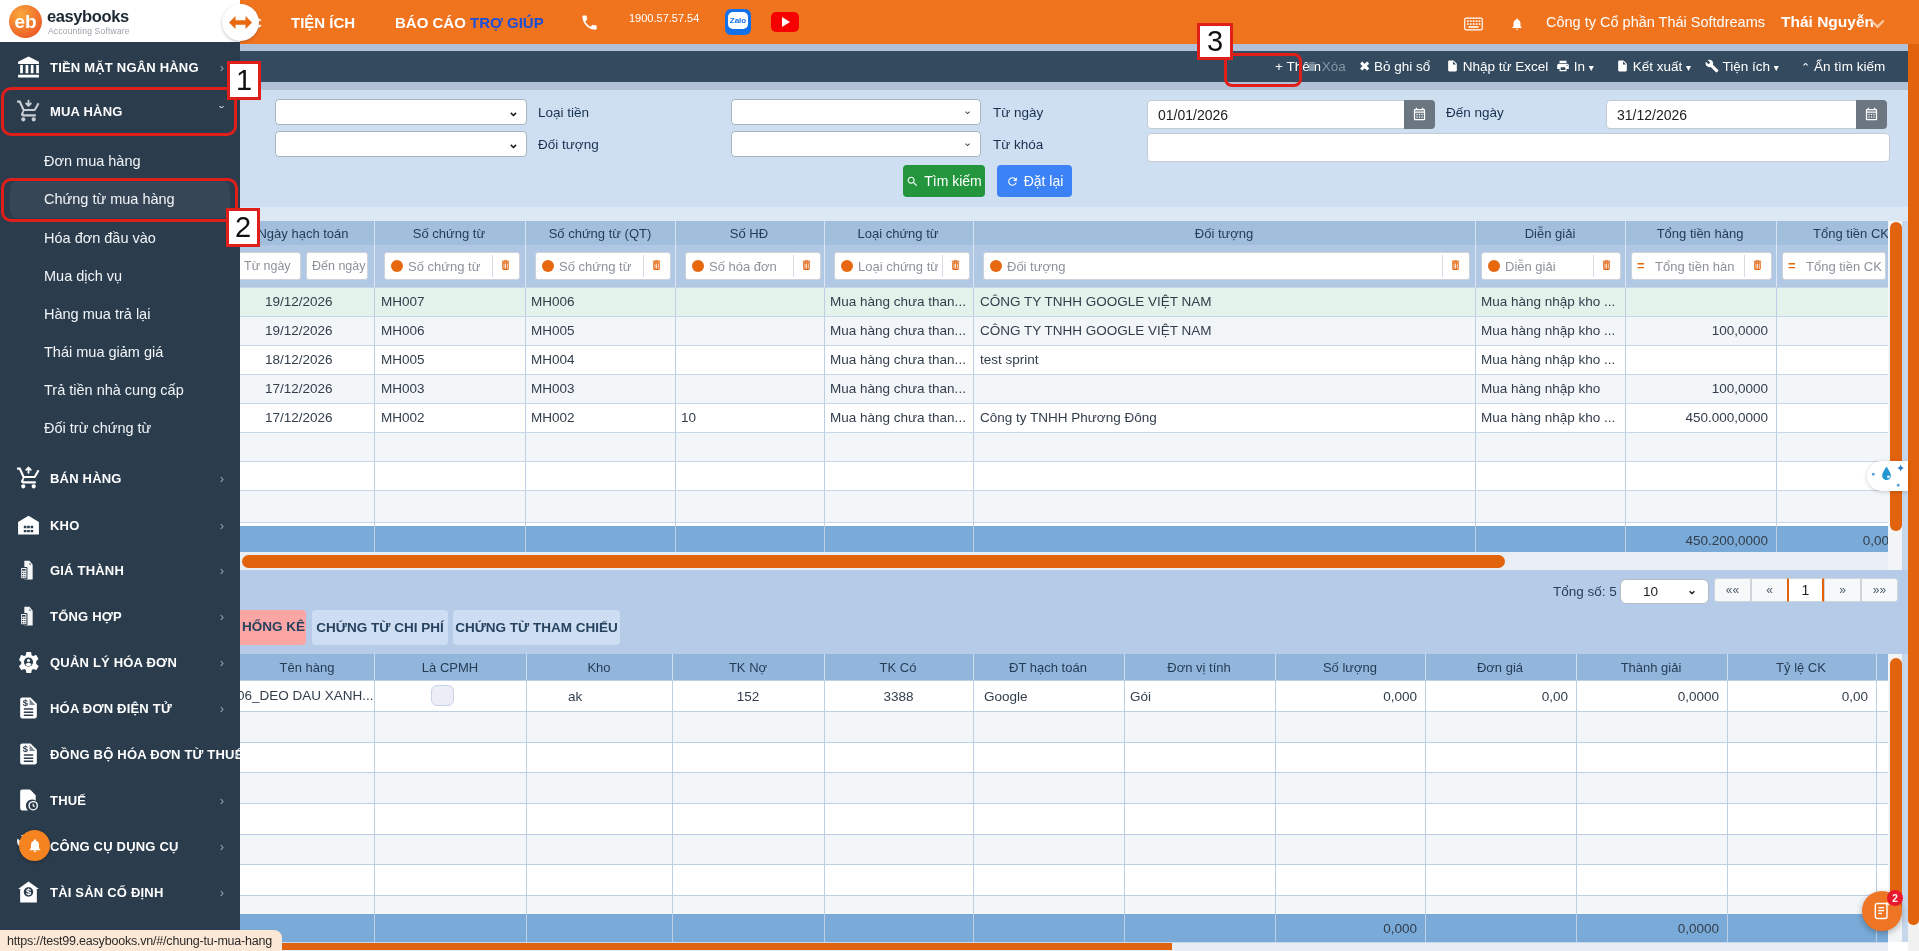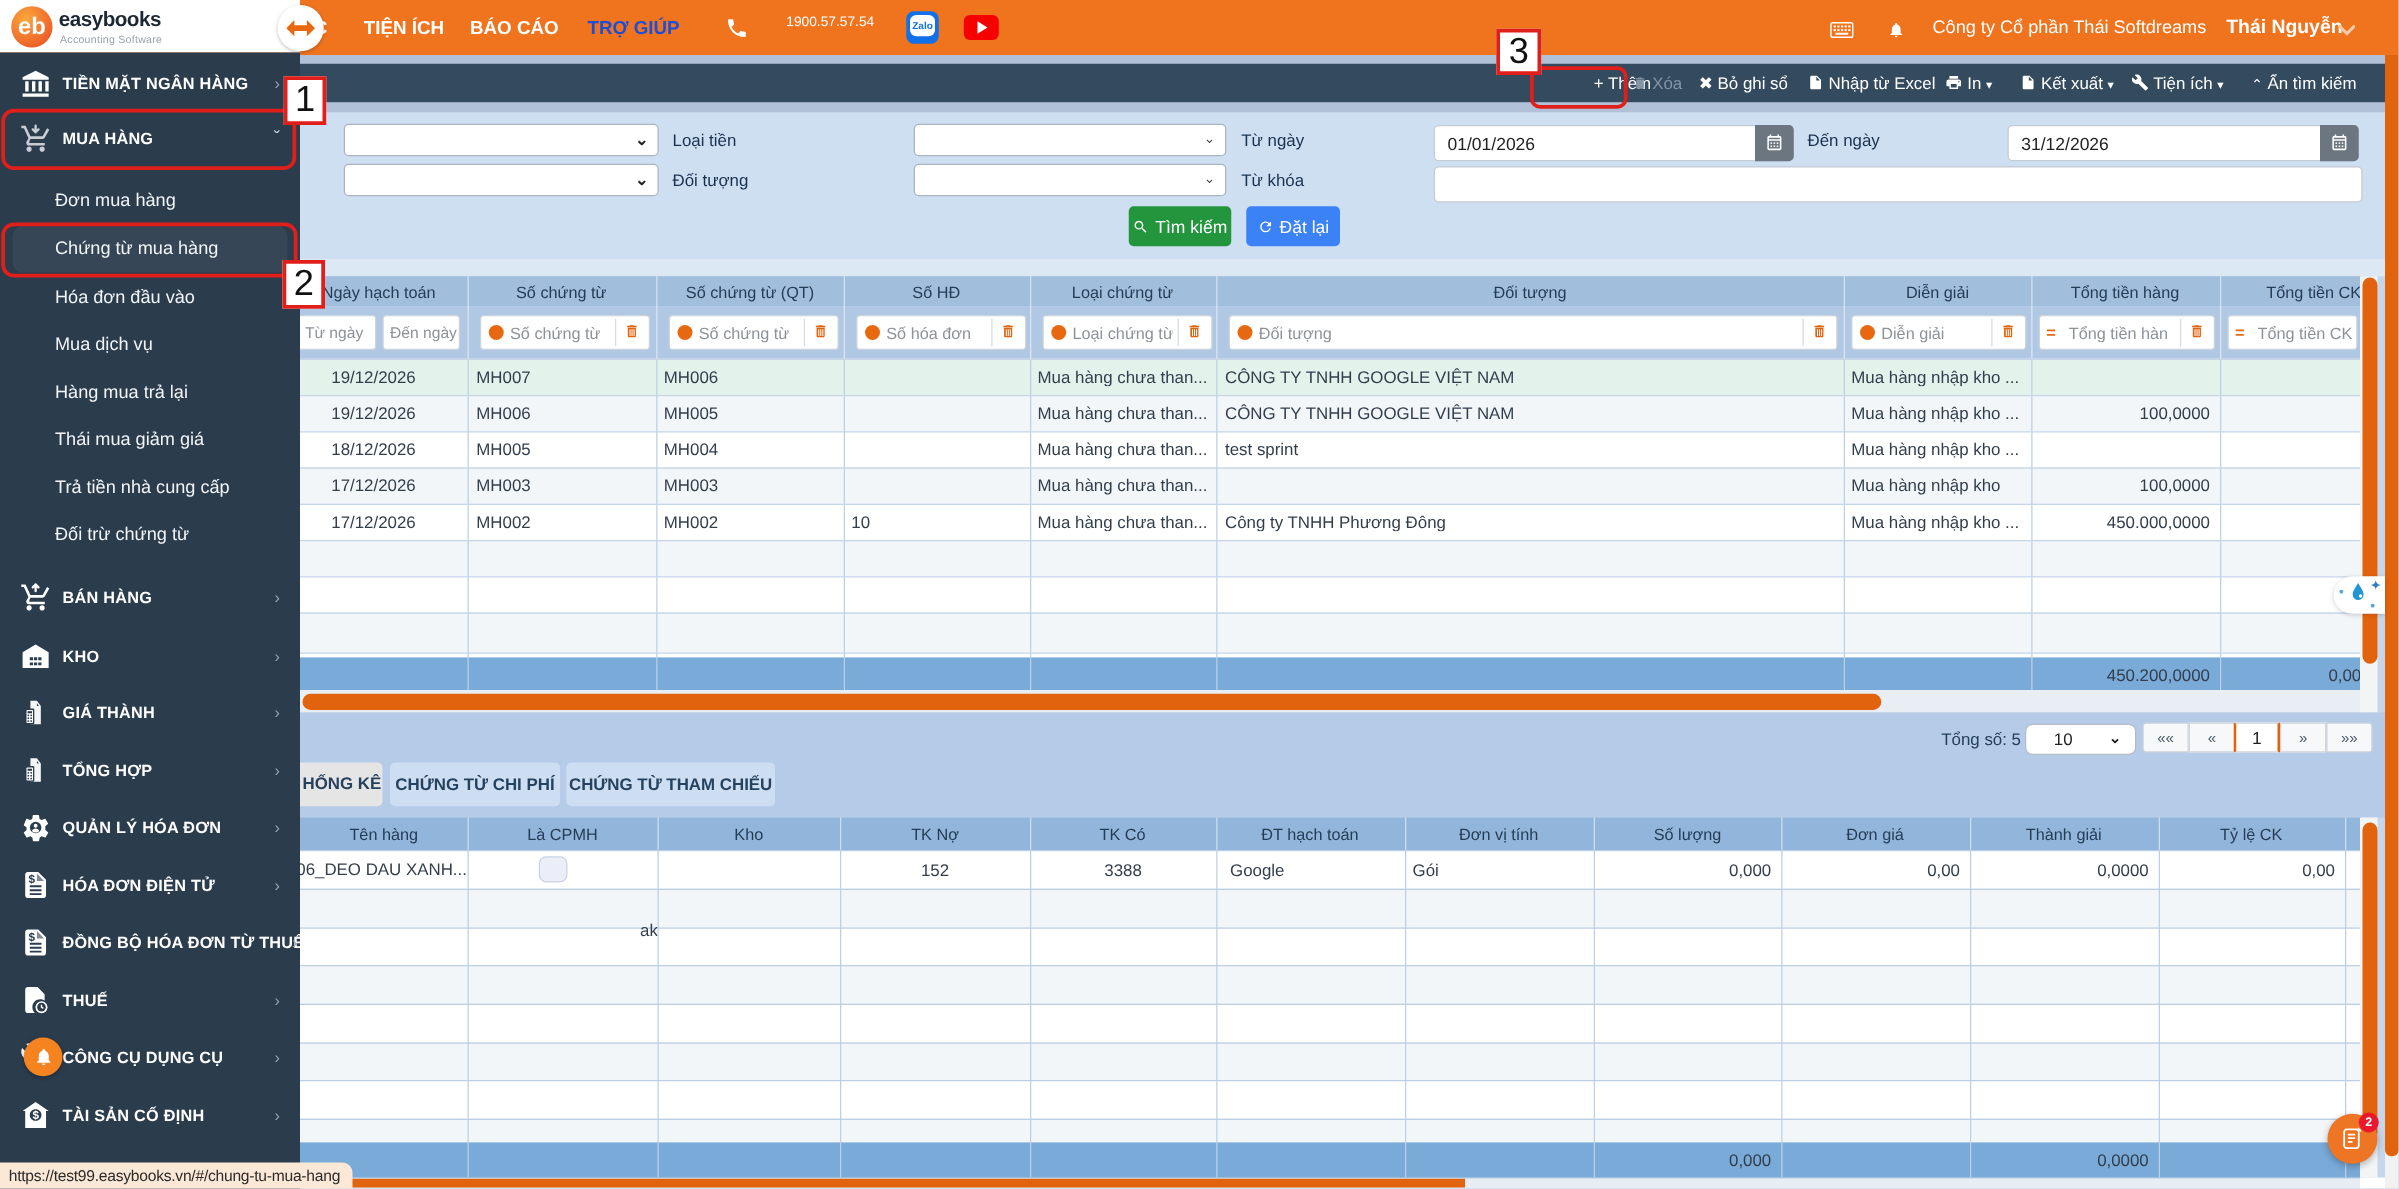--- a/index.html
+++ b/index.html
@@ -191,21 +191,21 @@
   <div class="abs" style="left:1643px;top:584px;color:#222;font-size:13.5px;">10</div>
   <div class="abs" style="left:1687px;top:583px;color:#222;font-size:12px;font-weight:700;">⌄</div>
   <div class="pgbtn" style="left:1714px;width:37px;border-radius:3px 0 0 3px;">««</div>
   <div class="pgbtn" style="left:1751px;width:37px;">«</div>
   <div class="pgbtn" style="left:1787px;width:37px;background:#fff;border-left:2px solid #e2630d;border-right:2px solid #e2630d;color:#222;font-size:14px;">1</div>
   <div class="pgbtn" style="left:1824px;width:37px;">»</div>
   <div class="pgbtn" style="left:1861px;width:37px;border-radius:0 3px 3px 0;">»»</div>
   </div>
 <div id="tabs">
   <div class="abs" style="left:240px;top:612px;width:1668px;height:42px;background:#b5cbe7;"></div>
-  <div class="abs" style="left:240px;top:610px;width:66px;height:35px;background:#e5e5e5;border-radius:0 4px 4px 0;overflow:hidden;">
+  <div class="abs" style="left:240px;top:610px;width:66px;height:35px;background:#fca5a5;border-radius:0 4px 4px 0;overflow:hidden;">
         <div style="position:absolute;left:2px;top:9px;color:#26425f;font-size:13.5px;font-weight:700;white-space:nowrap;">HỐNG KÊ</div>
       </div>
   <div class="abs" style="left:312px;top:610px;width:136px;height:35px;background:#cddef2;border-radius:4px;color:#26425f;font-size:13.5px;font-weight:700;display:flex;align-items:center;justify-content:center;">CHỨNG TỪ CHI PHÍ</div>
   <div class="abs" style="left:453px;top:610px;width:167px;height:35px;background:#cddef2;border-radius:4px;color:#26425f;font-size:13.5px;font-weight:700;display:flex;align-items:center;justify-content:center;">CHỨNG TỪ THAM CHIẾU</div>
   </div>
 <div id="bottomtable">
   <div class="abs" style="left:240px;top:654px;width:1650px;height:26px;background:#92b6db;"></div>
   <div class="hdrtxt" style="left:307px;top:660px;">Tên hàng</div>
   <div class="hdrtxt" style="left:450px;top:660px;">Là CPMH</div>
   <div class="hdrtxt" style="left:599px;top:660px;">Kho</div>
@@ -253,21 +253,21 @@
   <div class="abs" style="left:1425px;top:680px;width:1px;height:262px;background:#bdcfe4;"></div>
   <div class="abs" style="left:1576px;top:654px;width:1px;height:26px;background:rgba(255,255,255,.55);"></div>
   <div class="abs" style="left:1576px;top:680px;width:1px;height:262px;background:#bdcfe4;"></div>
   <div class="abs" style="left:1727px;top:654px;width:1px;height:26px;background:rgba(255,255,255,.55);"></div>
   <div class="abs" style="left:1727px;top:680px;width:1px;height:262px;background:#bdcfe4;"></div>
   <div class="abs" style="left:1876px;top:654px;width:1px;height:26px;background:rgba(255,255,255,.55);"></div>
   <div class="abs" style="left:1876px;top:680px;width:1px;height:262px;background:#bdcfe4;"></div>
 
   <div class="cell" style="left:237px;top:688px;width:136px;">06_DEO DAU XANH...</div>
   <div class="abs" style="left:431px;top:685px;width:23px;height:21px;background:#eceef7;border:1px solid #c9d2e8;border-radius:6px;box-sizing:border-box;"></div>
-  <div class="cell" style="left:512px;top:689px;margin-top:48px;">ak</div>
+  <div class="cell" style="left:568px;top:689px;">ak</div>
   <div class="cell" style="left:672px;top:689px;width:152px;text-align:center;">152</div>
   <div class="cell" style="left:824px;top:689px;width:149px;text-align:center;">3388</div>
   <div class="cell" style="left:984px;top:689px;">Google</div>
   <div class="cell" style="left:1130px;top:689px;">Gói</div>
   <div class="cell" style="left:1275px;top:689px;width:142px;text-align:right;">0,000</div>
   <div class="cell" style="left:1425px;top:689px;width:143px;text-align:right;">0,00</div>
   <div class="cell" style="left:1576px;top:689px;width:143px;text-align:right;">0,0000</div>
   <div class="cell" style="left:1727px;top:689px;width:141px;text-align:right;">0,00</div>
   <div class="cell" style="left:1275px;top:921px;width:142px;text-align:right;">0,000</div>
   <div class="cell" style="left:1576px;top:921px;width:143px;text-align:right;">0,0000</div>
@@ -280,21 +280,21 @@
   <div class="abs" style="left:0;top:0;width:1919px;height:44px;background:#f0731e;"></div>
   <div class="abs" style="left:0;top:0;width:240px;height:42px;background:#fff;"></div>
 
   <div class="abs" style="left:9px;top:5px;width:33px;height:33px;border-radius:50%;background:radial-gradient(circle at 35% 30%,#f9a83c,#ee5f28 75%);"></div>
   <div class="abs" style="left:9px;top:5px;width:33px;height:33px;color:#fff;font-size:19px;font-weight:700;display:flex;align-items:center;justify-content:center;letter-spacing:0;">eb</div>
   <div class="abs" style="left:47px;top:7px;font-size:16.5px;font-weight:700;color:#1c2733;letter-spacing:-0.4px;">easybooks</div>
   <div class="abs" style="left:48px;top:26px;font-size:8.5px;color:#9aa1ab;letter-spacing:.2px;">Accounting Software</div>
 
   <div class="abs" style="left:251px;top:14px;color:#fff;font-size:15px;font-weight:700;">C</div>
   <div class="abs" style="left:291px;top:14px;color:#fff;font-size:15px;font-weight:700;">TIỆN ÍCH</div>
-  <div class="abs" style="left:376px;top:14px;color:#fff;font-size:15px;font-weight:700;">BÁO CÁO</div>
+  <div class="abs" style="left:395px;top:14px;color:#fff;font-size:15px;font-weight:700;">BÁO CÁO</div>
   <div class="abs" style="left:470px;top:14px;color:#1d4ed8;font-size:15px;font-weight:700;">TRỢ GIÚP</div>
 
   <svg class="abs" style="left:580px;top:13px;" width="19" height="19" viewBox="0 0 24 24">
         <path fill="#fff" d="M6.6 10.8c1.4 2.8 3.8 5.1 6.6 6.6l2.2-2.2c.3-.3.7-.4 1-.2 1.1.4 2.3.6 3.6.6.6 0 1 .4 1 1V20c0 .6-.4 1-1 1C10.6 21 3 13.4 3 4c0-.6.4-1 1-1h3.5c.6 0 1 .4 1 1 0 1.2.2 2.4.6 3.6.1.3 0 .7-.2 1l-2.3 2.2z"></path>
       </svg>
   <div class="abs" style="left:629px;top:12px;color:#fff;font-size:11px;">1900.57.57.54</div>
 
   <div class="abs" style="left:725px;top:9px;width:26px;height:26px;border-radius:6px;background:#1271e8;"></div>
   <div class="abs" style="left:728px;top:12px;width:20px;height:17px;border-radius:5px;background:#fff;"></div>
   <div class="abs" style="left:728px;top:12px;width:20px;height:17px;color:#1271e8;font-size:8px;font-weight:700;display:flex;align-items:center;justify-content:center;">Zalo</div>

